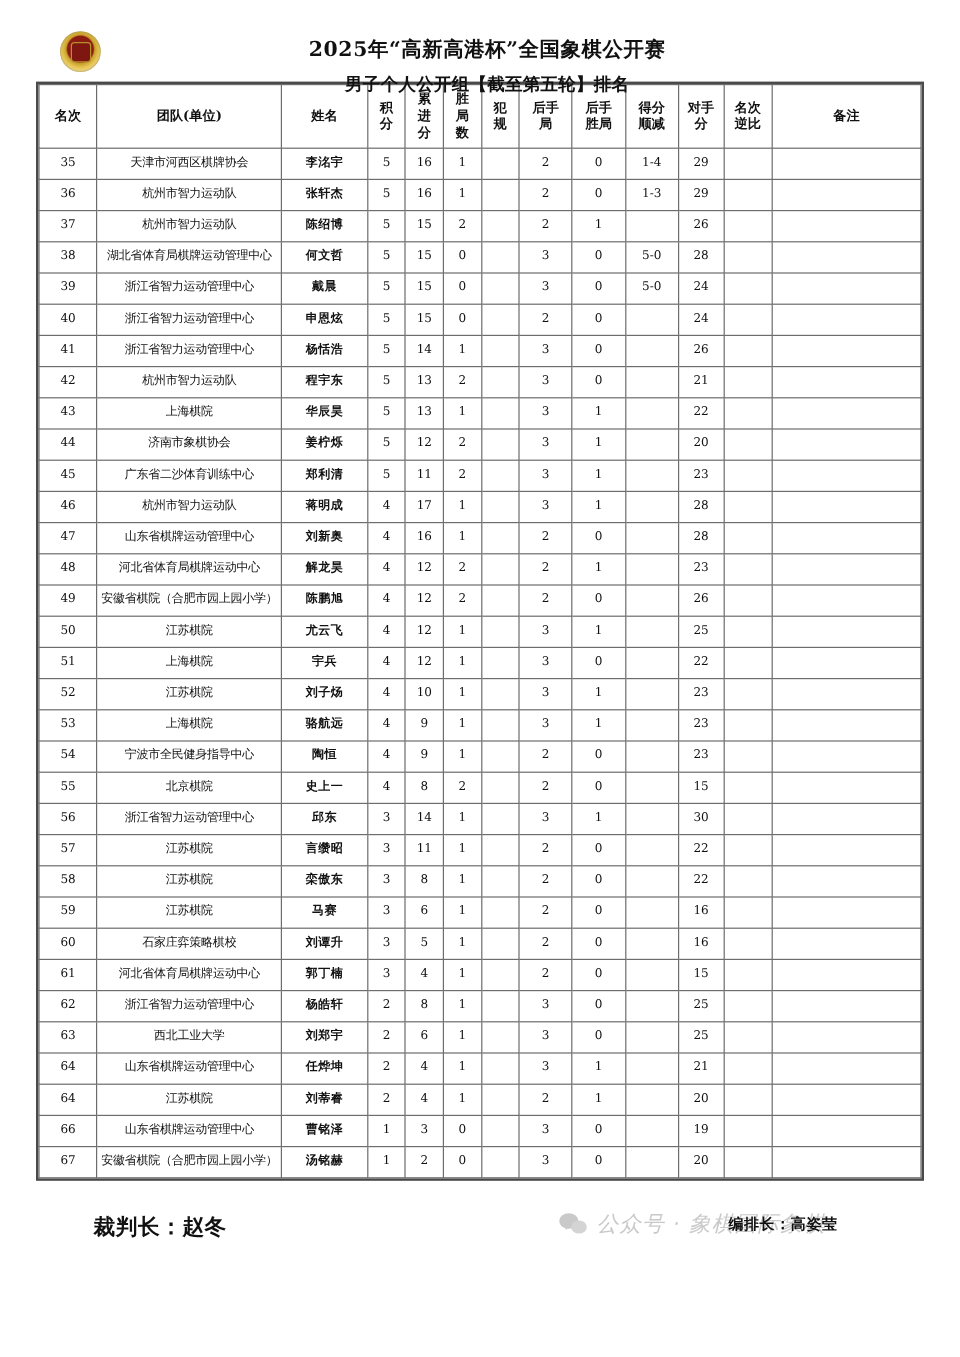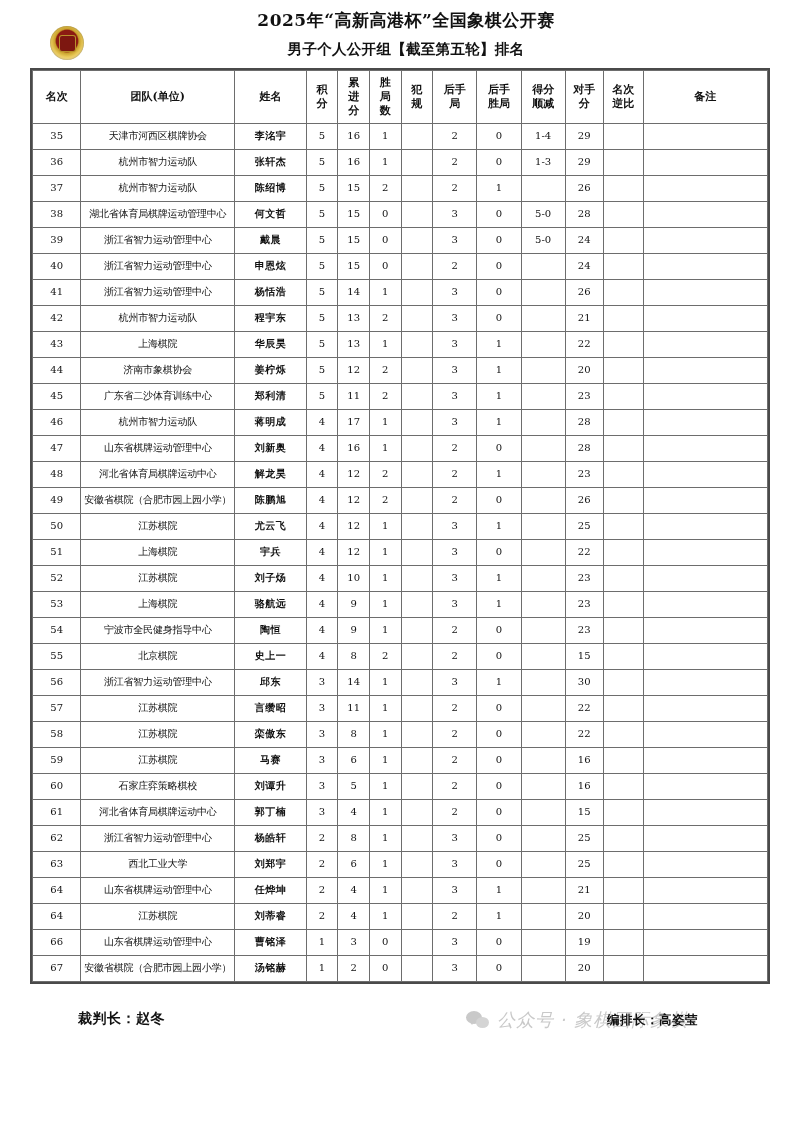--- a/index.html
+++ b/index.html
@@ -13,21 +13,21 @@
     height: 1131px;
     font-family: "DejaVu Sans", "Liberation Sans", sans-serif;
     color: #111111;
     position: relative;
     overflow: hidden;
   }
 
   
   .doc-header {
     position: relative;
-    padding: 8px 0 8px 0;
+    padding: 30px 0 8px 0;
     height: 62px;
     box-sizing: border-box;
   }
   .emblem {
     position: absolute;
     left: 50px;
     top: 26px;
     width: 34px;
     height: 34px;
     border-radius: 50%;
@@ -128,21 +128,21 @@
   
   .doc-footer {
     position: relative;
     margin: 0 30px;
     height: 62px;
   }
   .referee {
     position: absolute;
     left: 48px;
     top: 26px;
-    font-size: 14px;
+    font-size: 18px;
     font-weight: bold;
     font-family: "DejaVu Serif", "Liberation Serif", serif;
     letter-spacing: .5px;
   }
   .arranger {
     position: absolute;
     right: 72px;
     top: 28px;
     font-size: 12.5px;
     font-weight: bold;

